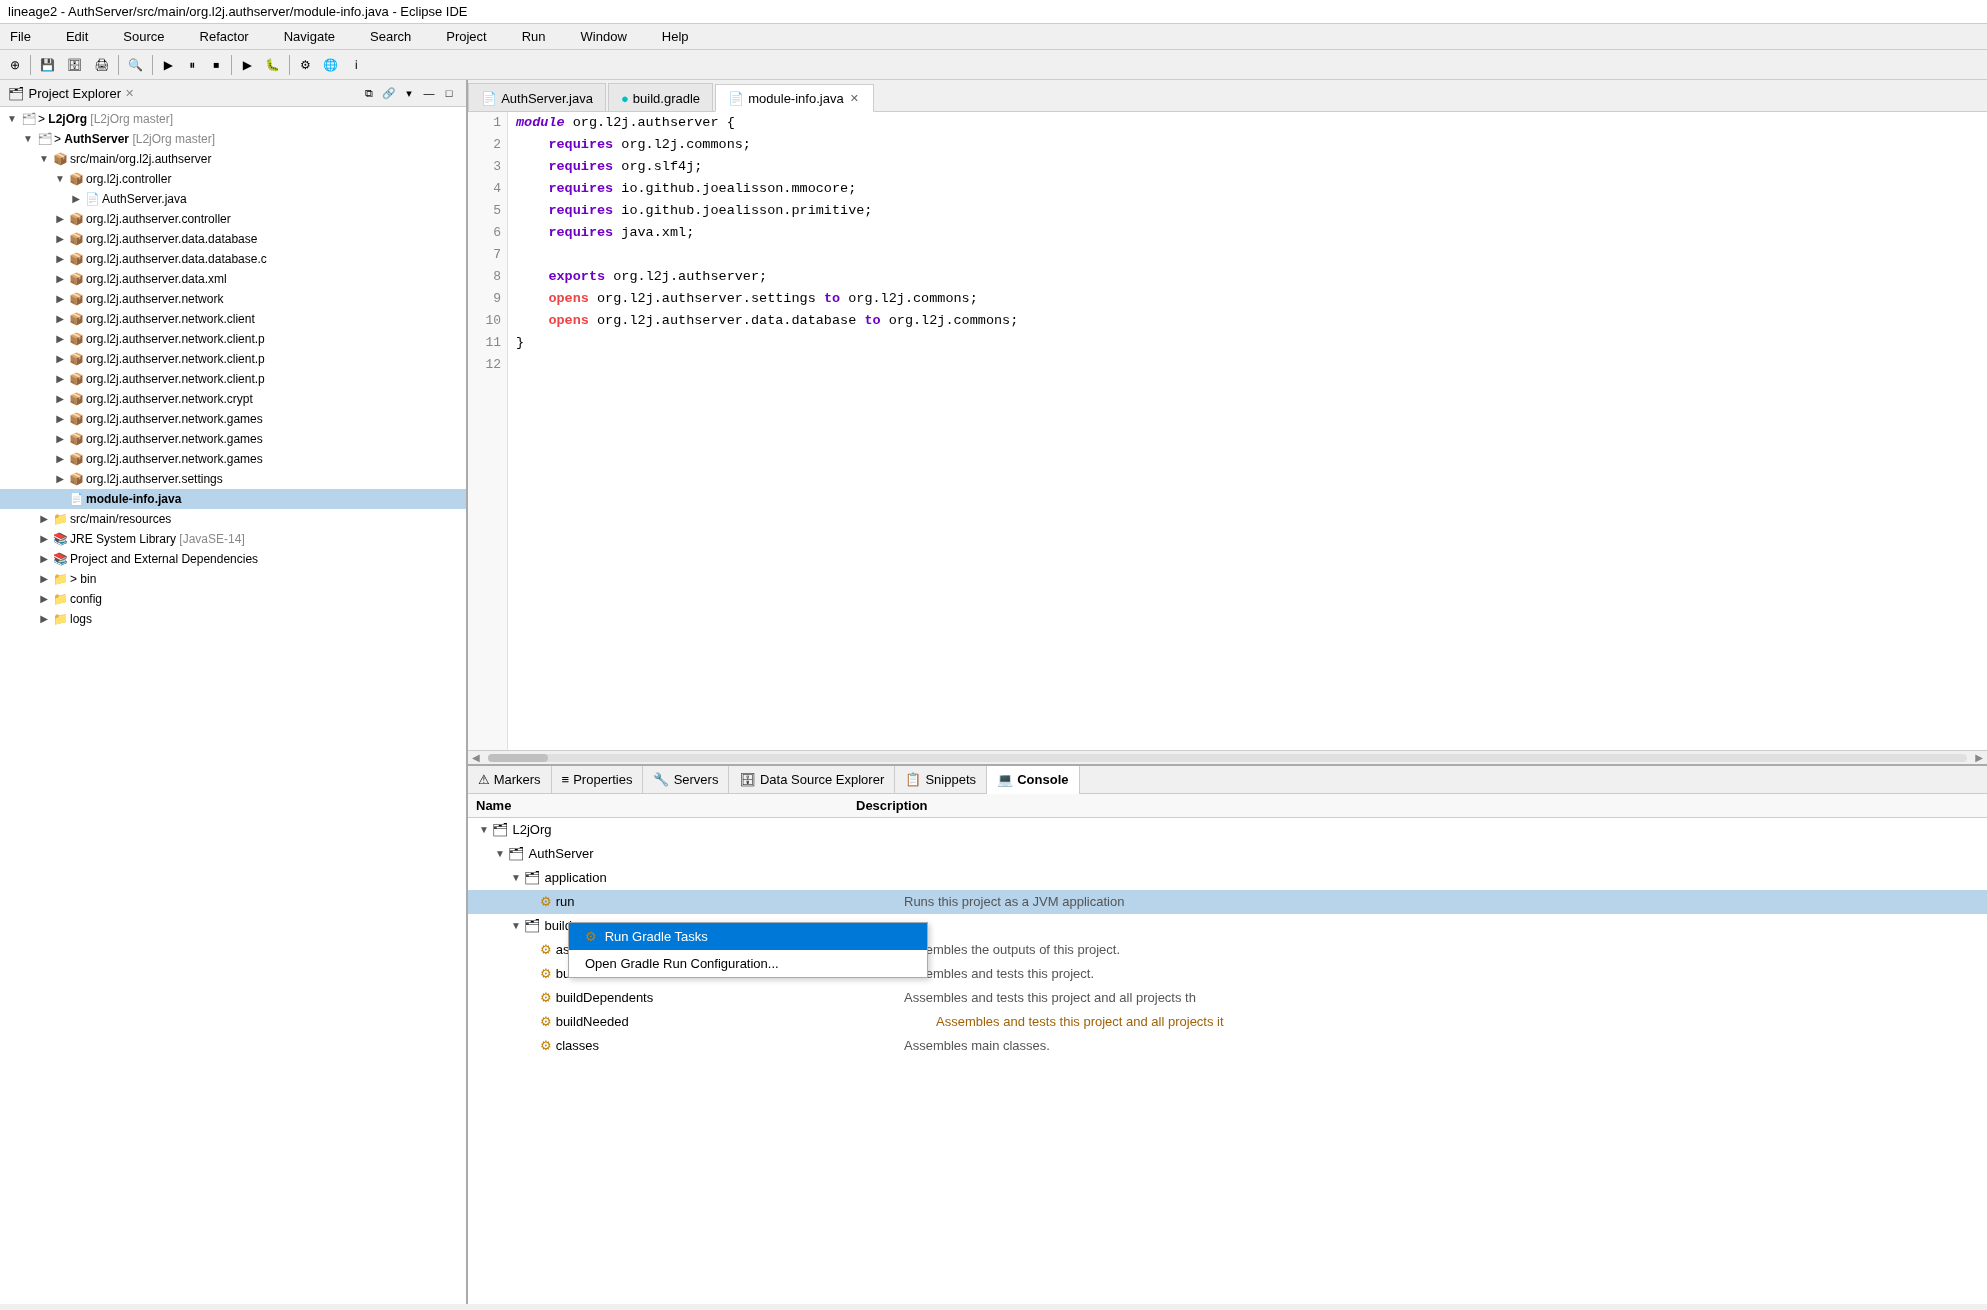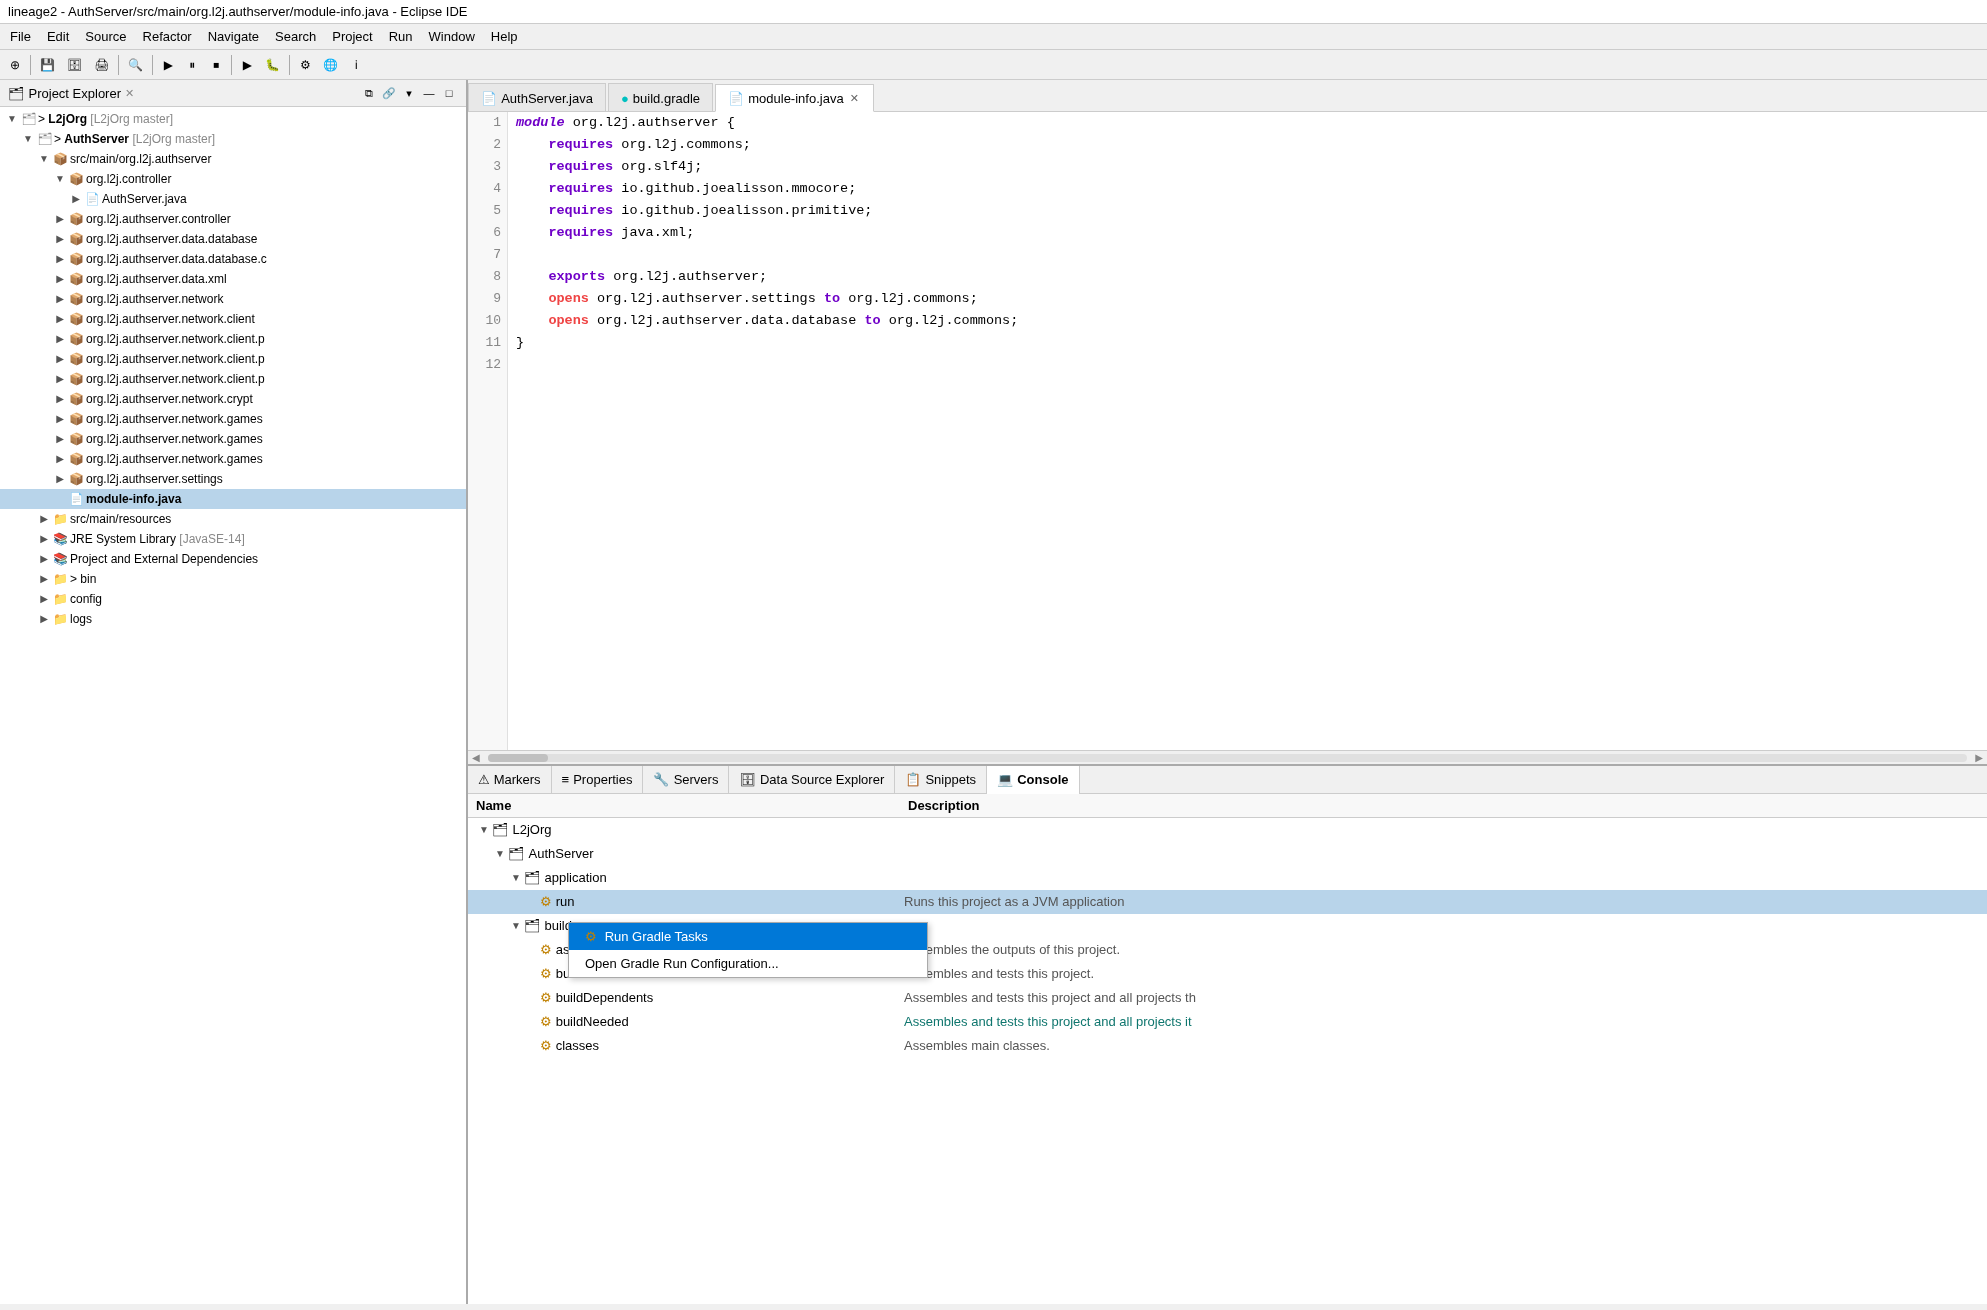--- a/index.html
+++ b/index.html
@@ -22,21 +22,21 @@
       color: #000;
     }
 
     
     .menu-bar {
       background: #f0f0f0;
       padding: 3px 4px;
       font-size: 13px;
       border-bottom: 1px solid #ccc;
       display: flex;
-      gap: 4px;
+      gap: 23px;
     }
     .menu-item {
       padding: 2px 6px;
       cursor: pointer;
       color: #000;
     }
 
     
     .toolbar {
       background: #f0f0f0;
@@ -300,21 +300,21 @@
       overflow-y: auto;
     }
     .ds-header {
       display: flex;
       padding: 4px 8px;
       border-bottom: 1px solid #ccc;
       font-weight: bold;
       font-size: 13px;
       background: #f8f8f8;
     }
-    .ds-header-name { width: 432px; }
+    .ds-header-name { width: 380px; }
     .ds-header-desc { flex: 1; }
 
     .ds-row {
       display: flex;
       padding: 2px 8px;
       font-size: 13px;
       align-items: center;
       line-height: 20px;
     }
     .ds-row-name { width: 380px; display: flex; align-items: center; }
@@ -715,21 +715,21 @@
             </div>
             <div class="ds-row-desc" style="color:#555;">Assembles and tests this project and all projects th</div>
           </div>
 
           <div class="ds-row" style="padding-left:56px">
             <div class="ds-row-name">
               <span class="tree-arrow"> </span>
               <span style="margin-right:4px; color:#c08000;">⚙</span>
               <span>buildNeeded</span>
             </div>
-            <div class="ds-row-desc" style="color:#0f766e;">Assembles and tests this project and all projects it</div>
+            <div class="ds-row-desc" style="color:#a16207;margin-left:32px;">Assembles and tests this project and all projects it</div>
           </div>
 
           <div class="ds-row" style="padding-left:56px">
             <div class="ds-row-name">
               <span class="tree-arrow"> </span>
               <span style="margin-right:4px; color:#c08000;">⚙</span>
               <span>classes</span>
             </div>
             <div class="ds-row-desc" style="color:#555;">Assembles main classes.</div>
           </div>

